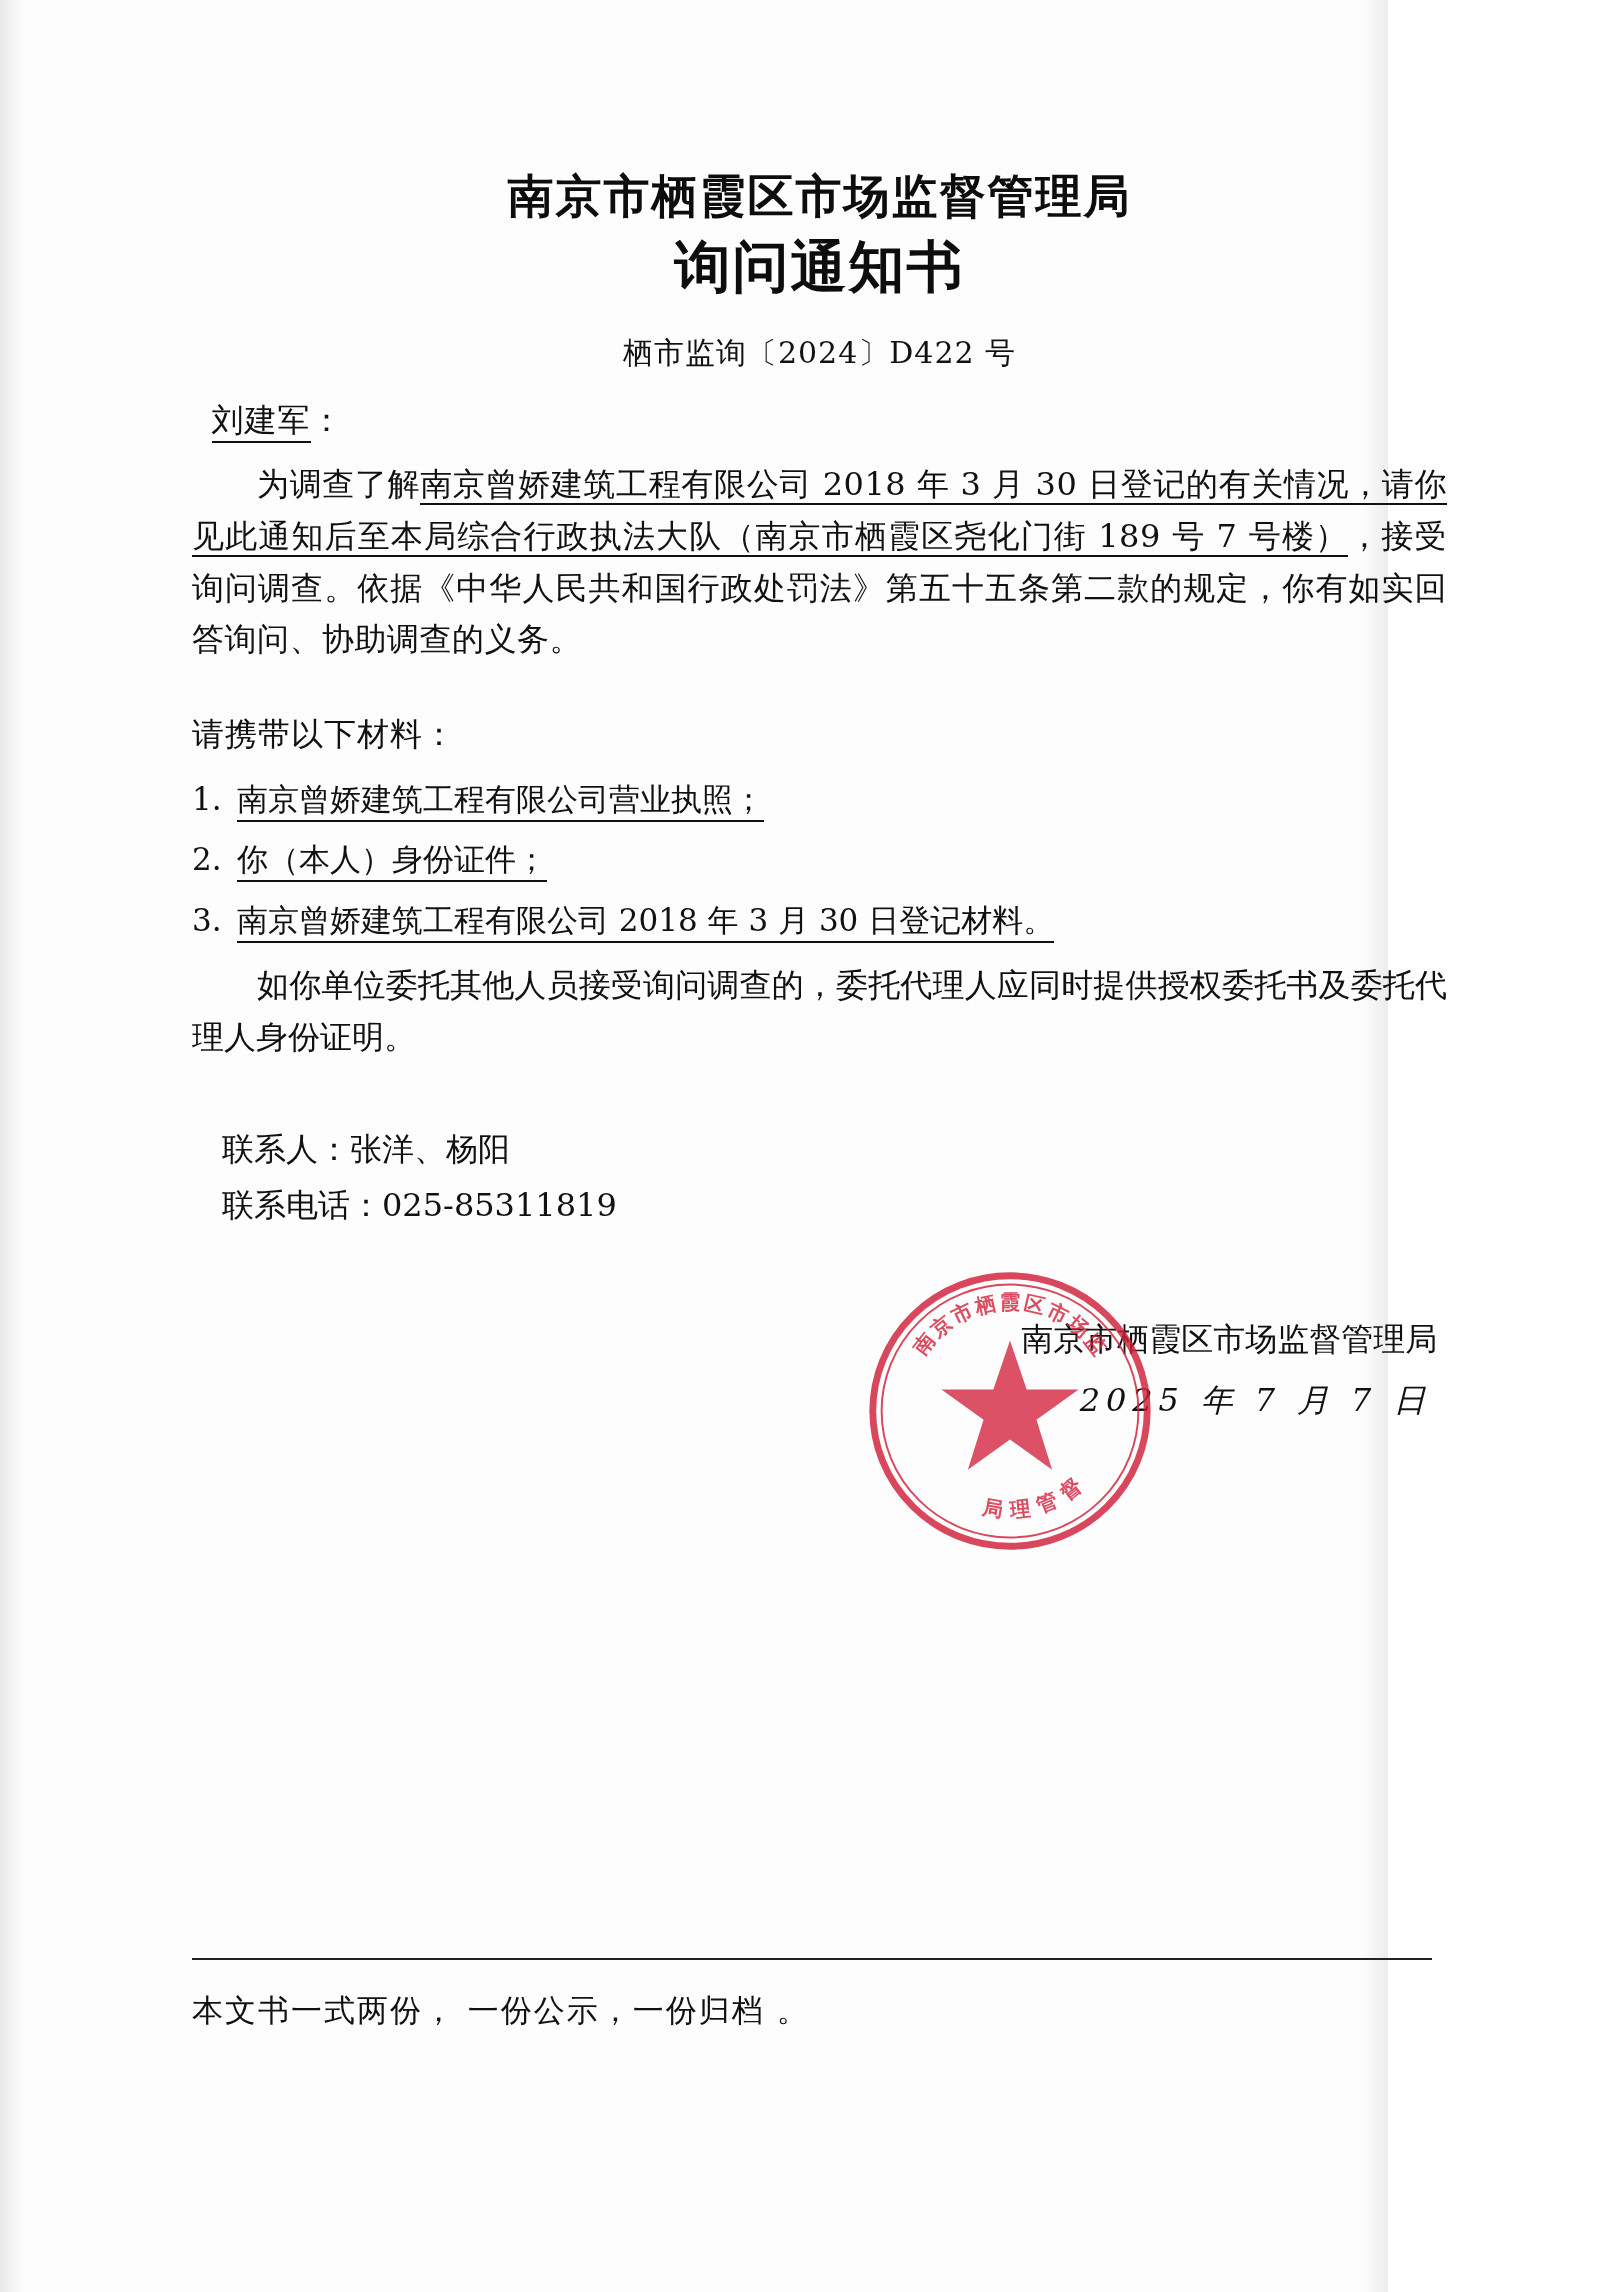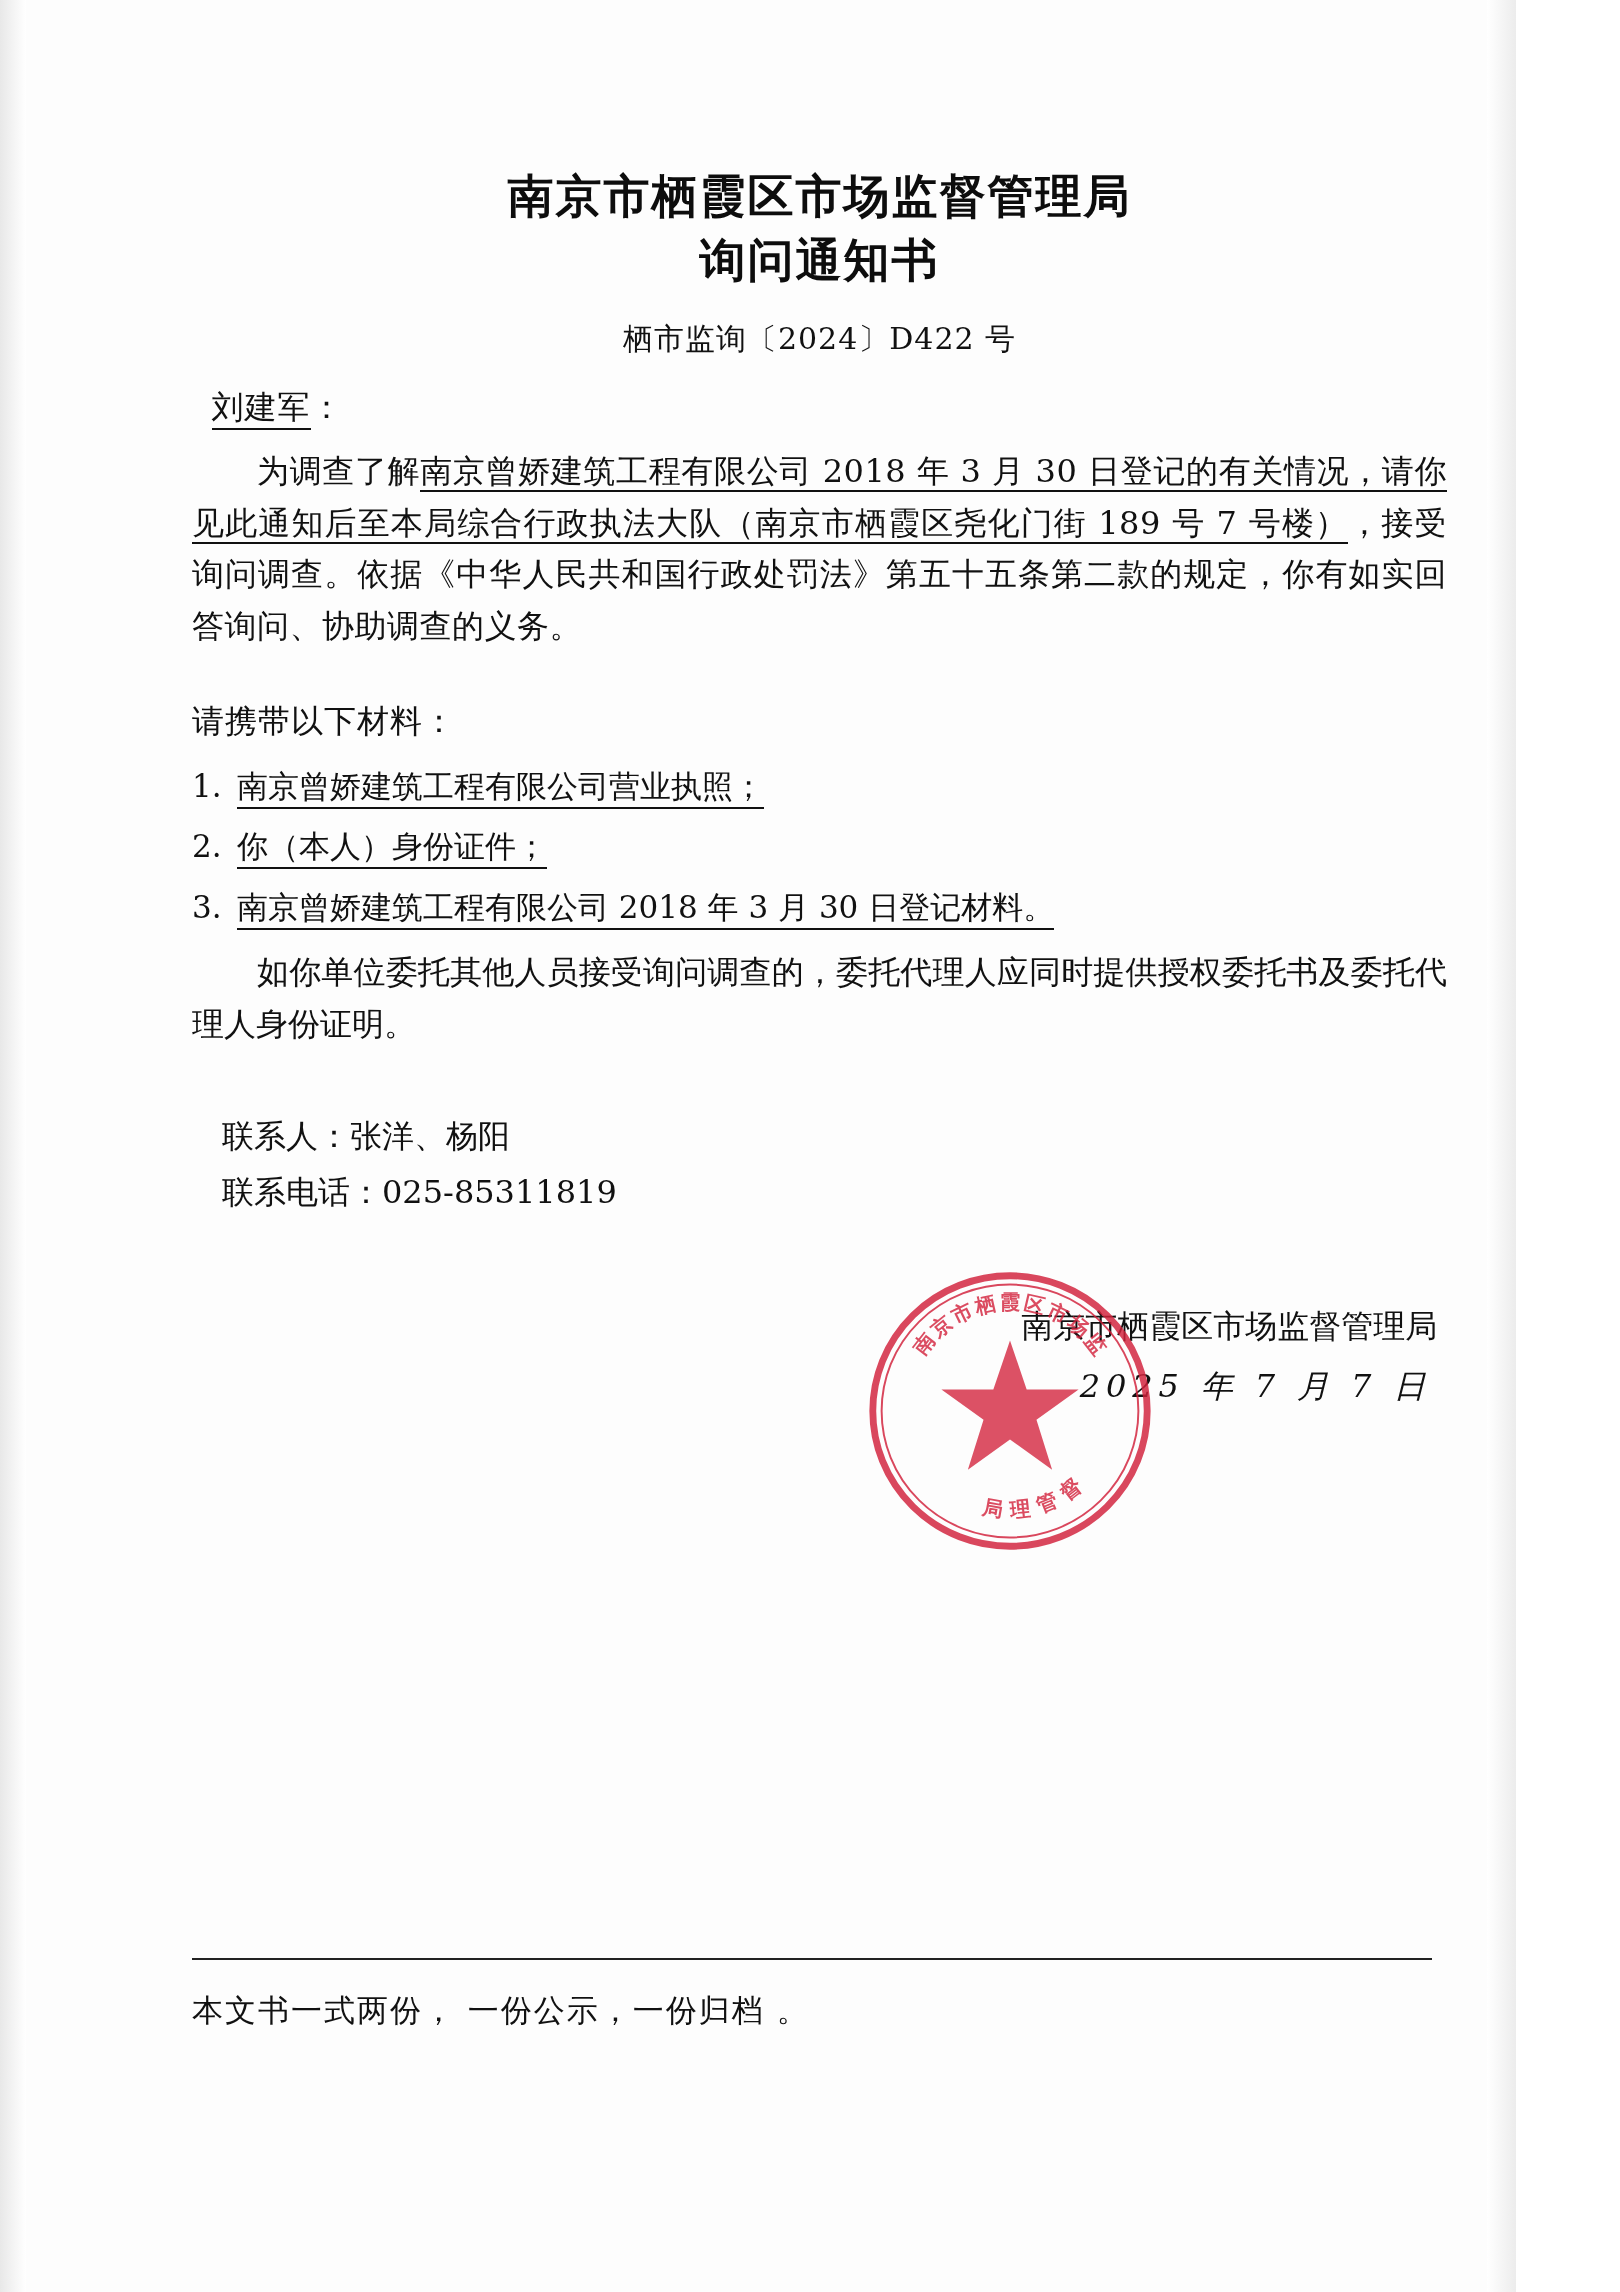--- a/index.html
+++ b/index.html
@@ -11,21 +11,21 @@
     width: 1620px;
     height: 2293px;
     font-family: "DejaVu Serif", "Liberation Serif", serif;
     color: #111;
     position: relative;
     overflow: hidden;
   }
   .page {
     position: absolute;
     left: 0; top: 0;
-    width: 1516px;
+    width: 1388px;
     height: 2293px;
     background: #fdfdfd;
   }
   
   .scan-edge-left {
     position: absolute; left: 0; top: 0; width: 25.5px; height: 2293px;
     background: linear-gradient(to right, #e8e8e8, #ffffff);
   }
   .scan-edge-right {
     position: absolute; right: 0; top: 0; width: 29px; height: 2293px;
@@ -43,21 +43,21 @@
     font-weight: bold;
     font-size: 46px;
     letter-spacing: 2px;
     line-height: 1.28;
     color: #0d0d0d;
   }
   .title-sub {
     text-align: center;
     font-family: "DejaVu Sans", "Liberation Sans", sans-serif;
     font-weight: bold;
-    font-size: 46px;
+    font-size: 56px;
     letter-spacing: 2px;
     line-height: 1.32;
     color: #0d0d0d;
     margin-top: 3.9px;
   }
   .doc-number {
     text-align: center;
     font-size: 30px;
     margin-top: 29px;
     letter-spacing: 1px;

